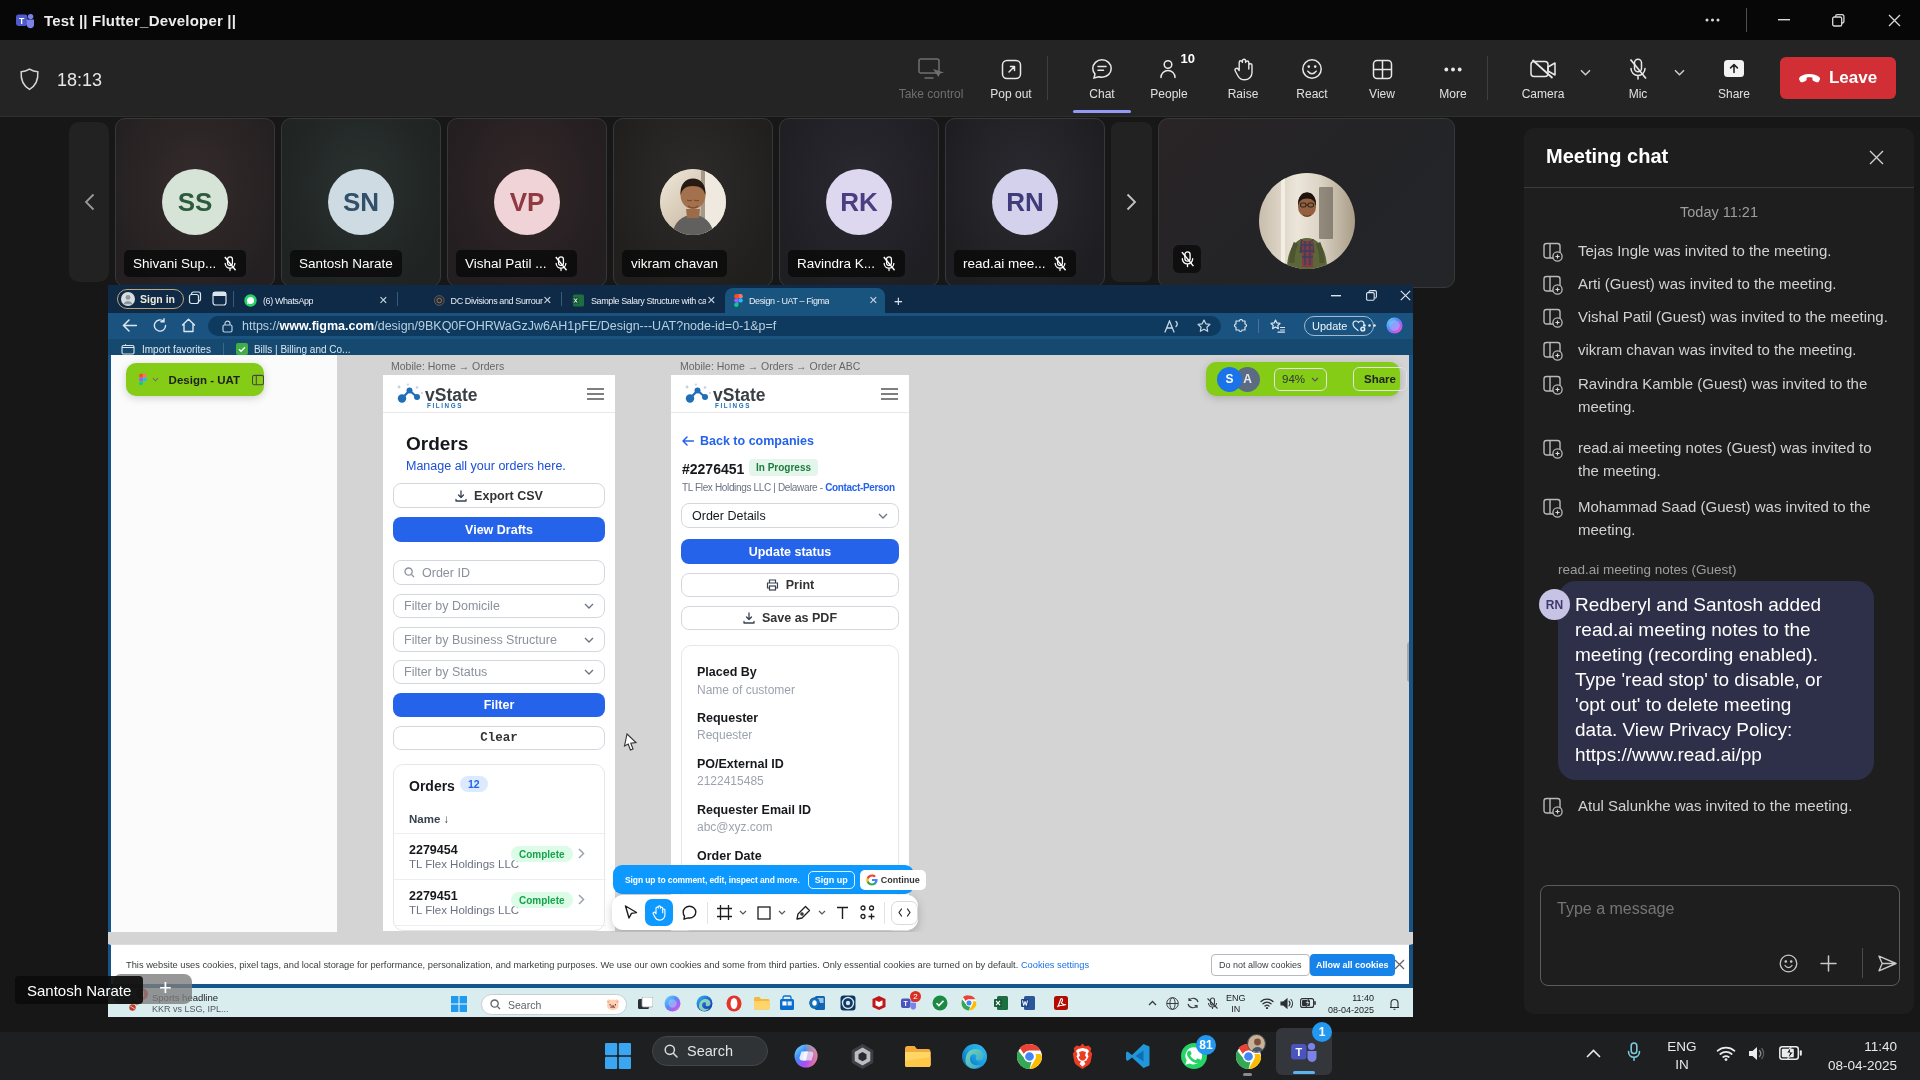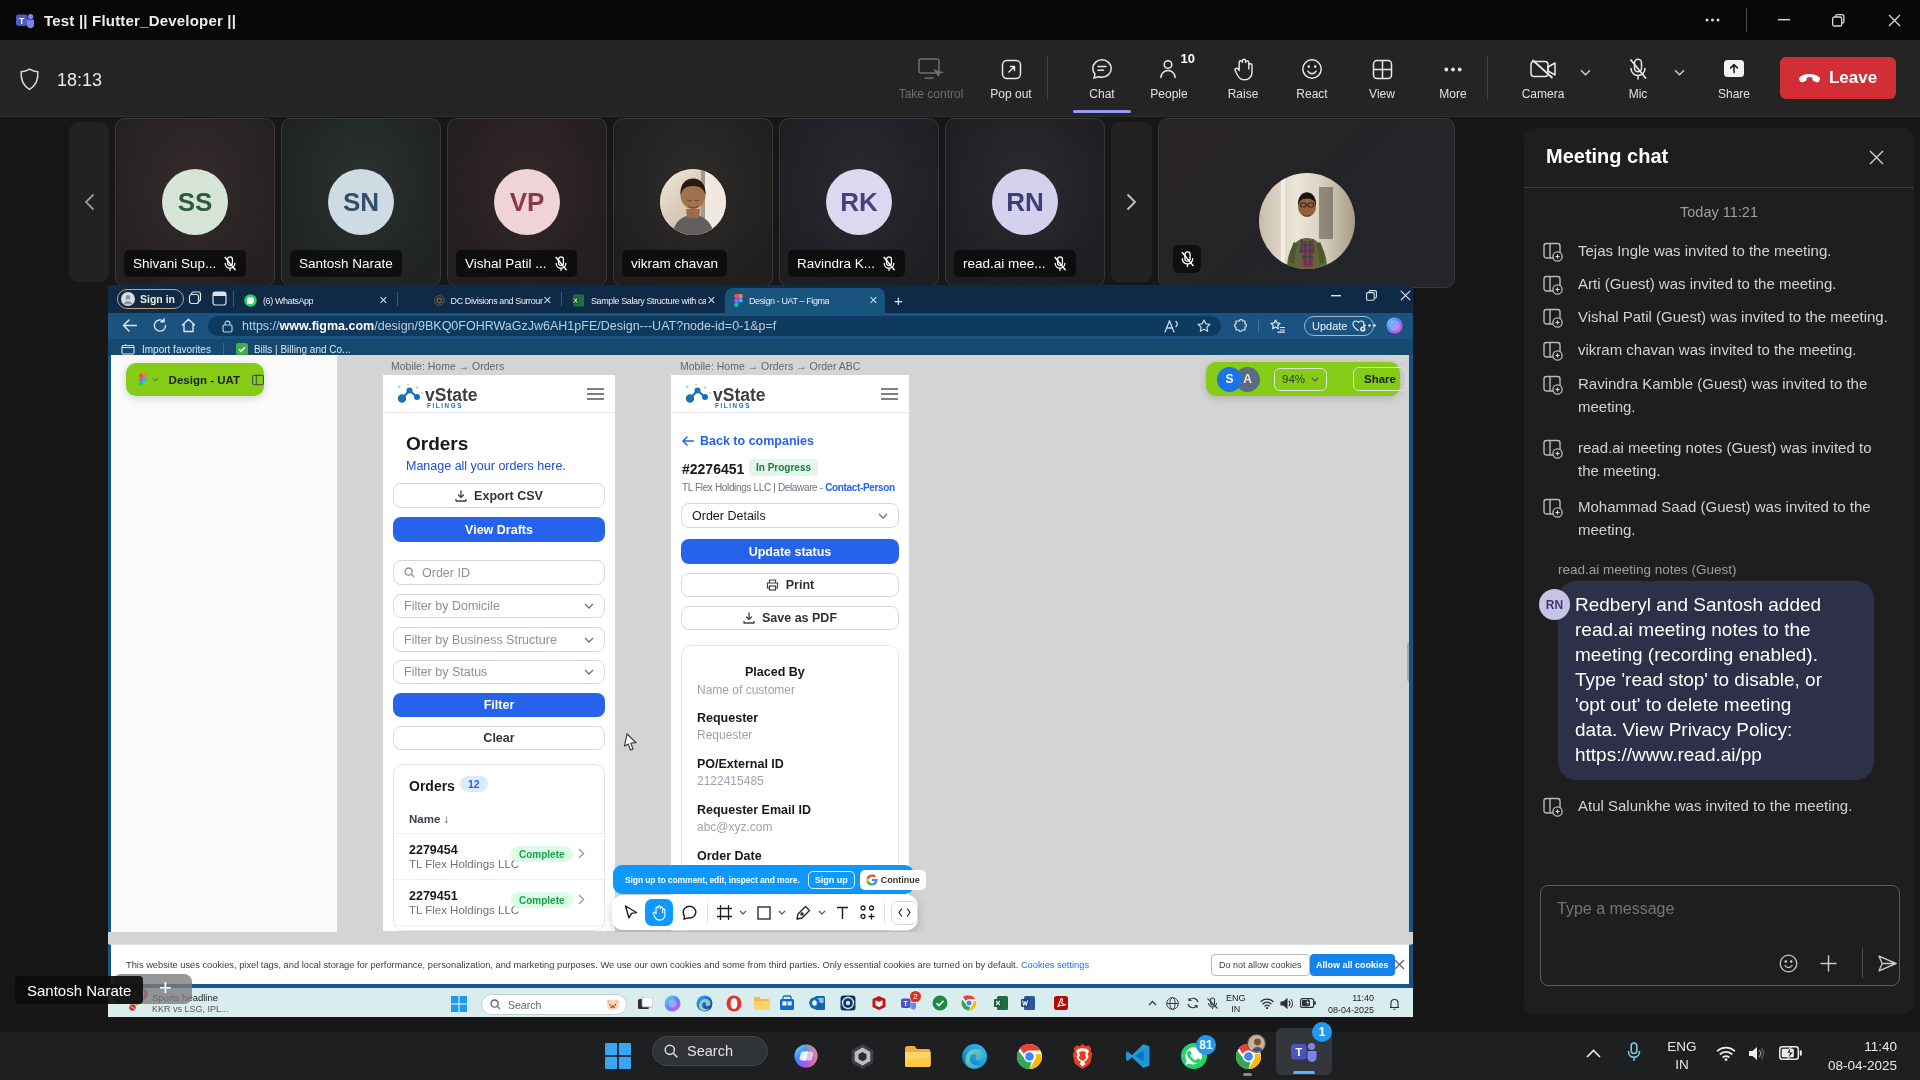--- a/index.html
+++ b/index.html
@@ -595,21 +595,21 @@
               <path d="M1 1l4 4 4-4"></path>
             </svg>
       </div>
       <div class="abs inputbox" style="left:10px;top:285px;width:212px;height:24px;">
         <span>Filter by Status</span>
         <svg width="10" height="6" viewBox="0 0 10 6" fill="none" stroke="#6b7280" stroke-width="1.3">
               <path d="M1 1l4 4 4-4"></path>
             </svg>
       </div>
       <div class="abs btn-blue" style="left:10px;top:318px;width:212px;height:24px;">Filter</div>
-      <div class="abs btn-line" style="left:10px;top:351px;width:212px;height:24px;">Clear</div>
+      <div class="abs btn-line" style="left:10px;top:351px;width:212px;height:24px;font-family:Liberation Mono, monospace;">Clear</div>
 
       <div class="abs" style="left:10px;top:389px;width:212px;height:167px;border:1px solid #e5e7eb;border-radius:10px;">
         <span class="abs" style="left:15px;top:13px;font-size:14px;font-weight:bold;color:#16181b;">Orders</span>
         <span class="abs" style="left:66px;top:11px;background:#dbeafe;color:#2563eb;font-size:10.5px;font-weight:700;border-radius:9px;padding:2px 8px;">12</span>
         <span class="abs" style="left:15px;top:48px;font-size:11.5px;font-weight:700;color:#374151;"><span>Name</span> ↓</span>
         <div class="abs" style="left:0;top:68px;width:212px;height:1px;background:#eceef1;"></div>
         <div class="abs" style="left:15px;top:78px;font-size:12.5px;font-weight:700;color:#16181b;">2279454</div>
         <div class="abs" style="left:15px;top:93px;font-size:11.5px;color:#6b7280;">TL Flex Holdings LLC</div>
         <span class="abs" style="left:117px;top:81px;background:#dcfce7;color:#16a34a;font-size:10px;font-weight:700;border-radius:9px;padding:2.5px 8px;">Complete</span>
         <svg class="abs" style="left:184px;top:83px;" width="7" height="11" viewBox="0 0 7 11" fill="none" stroke="#9ca3af" stroke-width="1.5">
@@ -671,21 +671,21 @@
         <span>Print</span>
       </div>
       <div class="abs btn-line" style="left:10px;top:231px;width:218px;height:24px;">
         <svg width="12" height="12" viewBox="0 0 12 12" fill="none" stroke="#374151" stroke-width="1.3">
               <path d="M6 1v6.5M6 7.5L3.5 5M6 7.5L8.5 5M1 9.5V11h10V9.5" stroke-linecap="round" stroke-linejoin="round"></path>
             </svg>
         <span>Save as PDF</span>
       </div>
 
       <div class="abs" style="left:10px;top:270px;width:218px;height:286px;border:1px solid #e5e7eb;border-radius:10px;">
-        <div class="abs" style="left:15px;top:19px;font-size:12.5px;font-weight:700;color:#16181b;margin-left:48px;">Placed By</div>
+        <div class="abs" style="left:15px;top:19px;font-size:12.5px;font-weight:700;color:#16181b;">Placed By</div>
         <div class="abs" style="left:15px;top:37px;font-size:12px;color:#9ca3af;">Name of customer</div>
         <div class="abs" style="left:15px;top:65px;font-size:12.5px;font-weight:700;color:#16181b;">Requester</div>
         <div class="abs" style="left:15px;top:82px;font-size:12px;color:#9ca3af;">Requester</div>
         <div class="abs" style="left:15px;top:111px;font-size:12.5px;font-weight:700;color:#16181b;">PO/External ID</div>
         <div class="abs" style="left:15px;top:128px;font-size:12px;color:#9ca3af;">2122415485</div>
         <div class="abs" style="left:15px;top:157px;font-size:12.5px;font-weight:700;color:#16181b;">Requester Email ID</div>
         <div class="abs" style="left:15px;top:174px;font-size:12px;color:#9ca3af;">abc@xyz.com</div>
         <div class="abs" style="left:15px;top:203px;font-size:12.5px;font-weight:700;color:#16181b;">Order Date</div>
       </div>
     </div>

